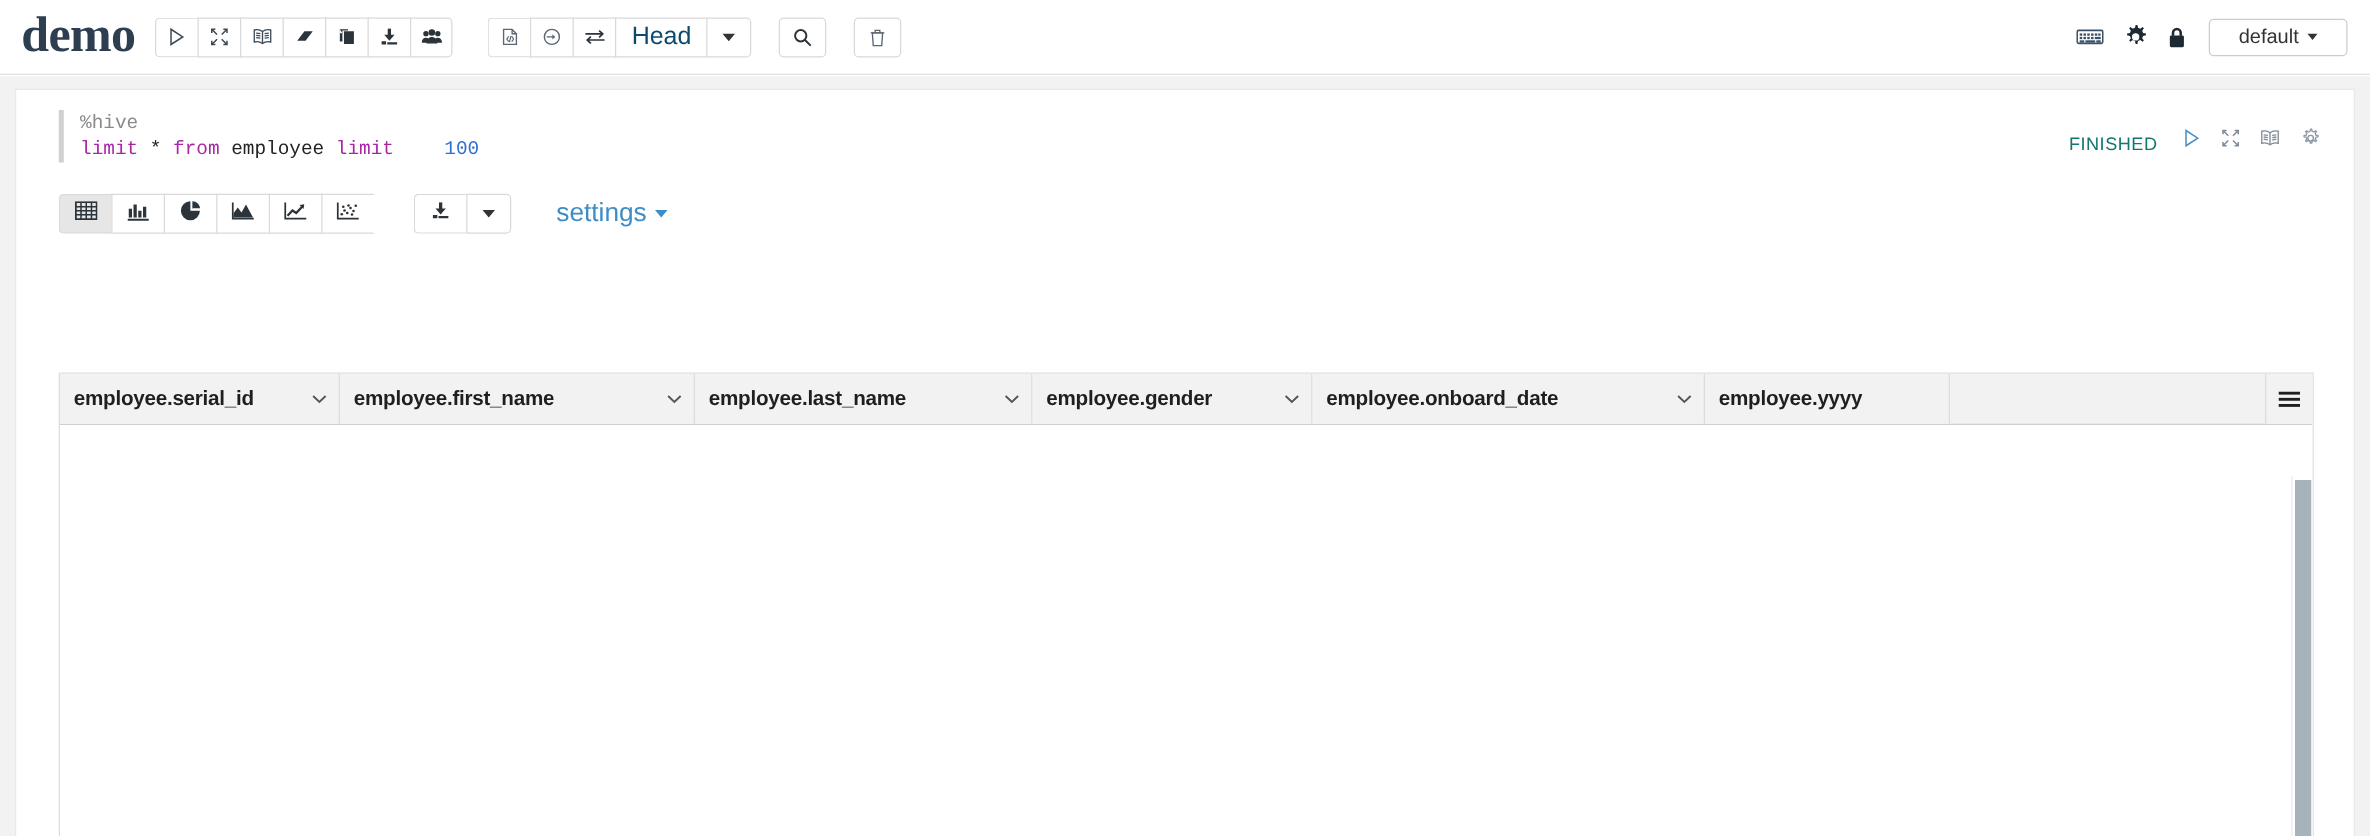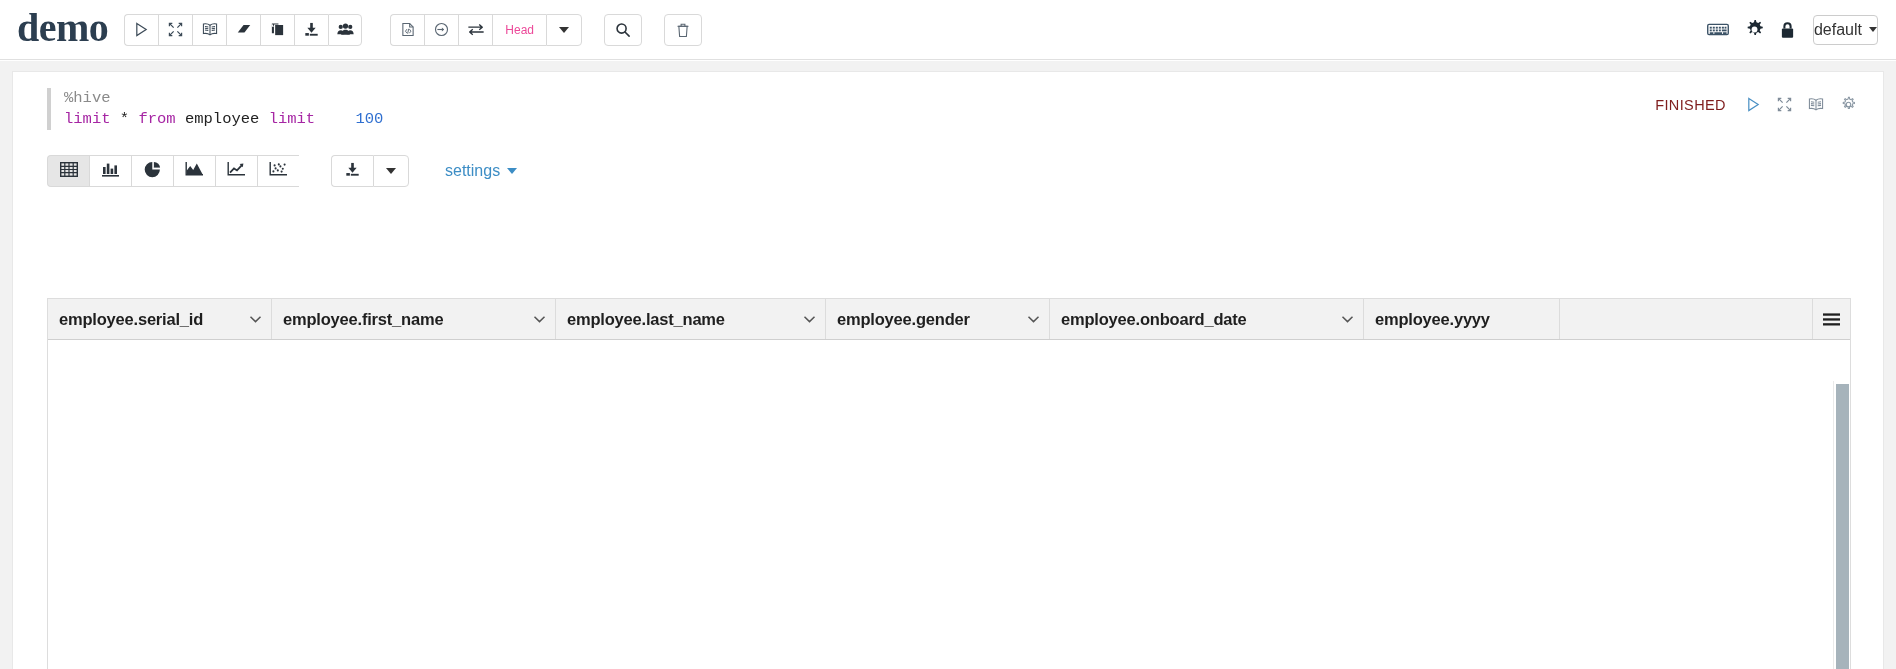--- a/index.html
+++ b/index.html
@@ -42,42 +42,42 @@
     padding: 0 5px;
     color: #333333;
   }
   .tb-btn:first-child { border-radius: 4px 0 0 4px; }
   .tb-btn:last-child { border-radius: 0 4px 4px 0; border-right-width: 1px; }
   .tb-btn.solo { border-radius: 4px; border-right-width: 1px; }
   .tb-btn svg { display: block; }
   .group-gap { width: 28px; }
   .group-gap-sm { width: 22px; }
   #head-label {
-    font-size: 12px; color: #ec4899;
+    font-size: 20px; color: #0c4a6e;
     padding: 0 12px; white-space: nowrap;
   }
   .caret-dn {
     width: 0; height: 0;
     border-left: 5px solid currentColor;
     border-right: 5px solid currentColor;
     border-top: 6px solid currentColor;
     border-left-color: transparent; border-right-color: transparent;
   }
   #nav-right {
     margin-left: auto; margin-right: 18px;
     display: flex; align-items: center; gap: 0px;
   }
   .nav-ico { padding: 0 8px; cursor: pointer; display:flex; align-items:center; }
   #interp-select {
     margin-left: 10px;
     height: 30px;
     border: 1px solid #cccccc; border-radius: 4px;
     background: #ffffff;
     display: flex; align-items: center; gap: 7px;
-    padding: 0 0;
+    padding: 0 23px;
     font-size: 16px; color: #333333;
     cursor: pointer;
   }
 
   
   #page-bg {
     position: absolute; left: 0; top: 61px;
     width: 1896px; height: 608px;
     background: #f2f2f2;
   }
@@ -105,23 +105,24 @@
   .tk-comment { color: #8a8a8a; }
   .tk-kw { color: #a626a4; }
   .tk-plain { color: #222222; }
   .tk-num { color: #2f6fd0; margin-left: 31px; }
 
   #para-status {
     position: absolute; right: 18px; top: 24px;
     display: flex; align-items: center; gap: 0px;
   }
   #status-text {
-    font-size: 14.5px; color: #7f1d1d;
+    font-size: 14.5px; color: #0f766e;
     letter-spacing: 0.4px;
     margin-right: 12px;
+    margin-top: 12px;
   }
   .st-ico { padding: 0 8px; cursor: pointer; display: flex; align-items: center; }
 
   
   #viz-bar {
     position: absolute; left: 34px; top: 83px;
     display: flex; align-items: center;
   }
   .viz-btn {
     width: 42px; height: 32px;
@@ -143,21 +144,21 @@
   }
   #dl-caret {
     width: 36px; height: 32px;
     background: #ffffff; border: 1px solid #d9d9d9;
     border-radius: 0 4px 4px 0;
     display: flex; align-items: center; justify-content: center; cursor: pointer;
     color: #333333;
   }
   #settings-link {
     margin-left: 36px;
-    font-size: 16px; color: #3c8dc5;
+    font-size: 21px; color: #3c8dc5;
     display: flex; align-items: center; gap: 7px;
     cursor: pointer;
   }
 
   
   #grid {
     position: absolute; left: 34px; top: 226px;
     width: 1804px; height: 413px;
     background: #ffffff;
     border: 1px solid #dddddd;

